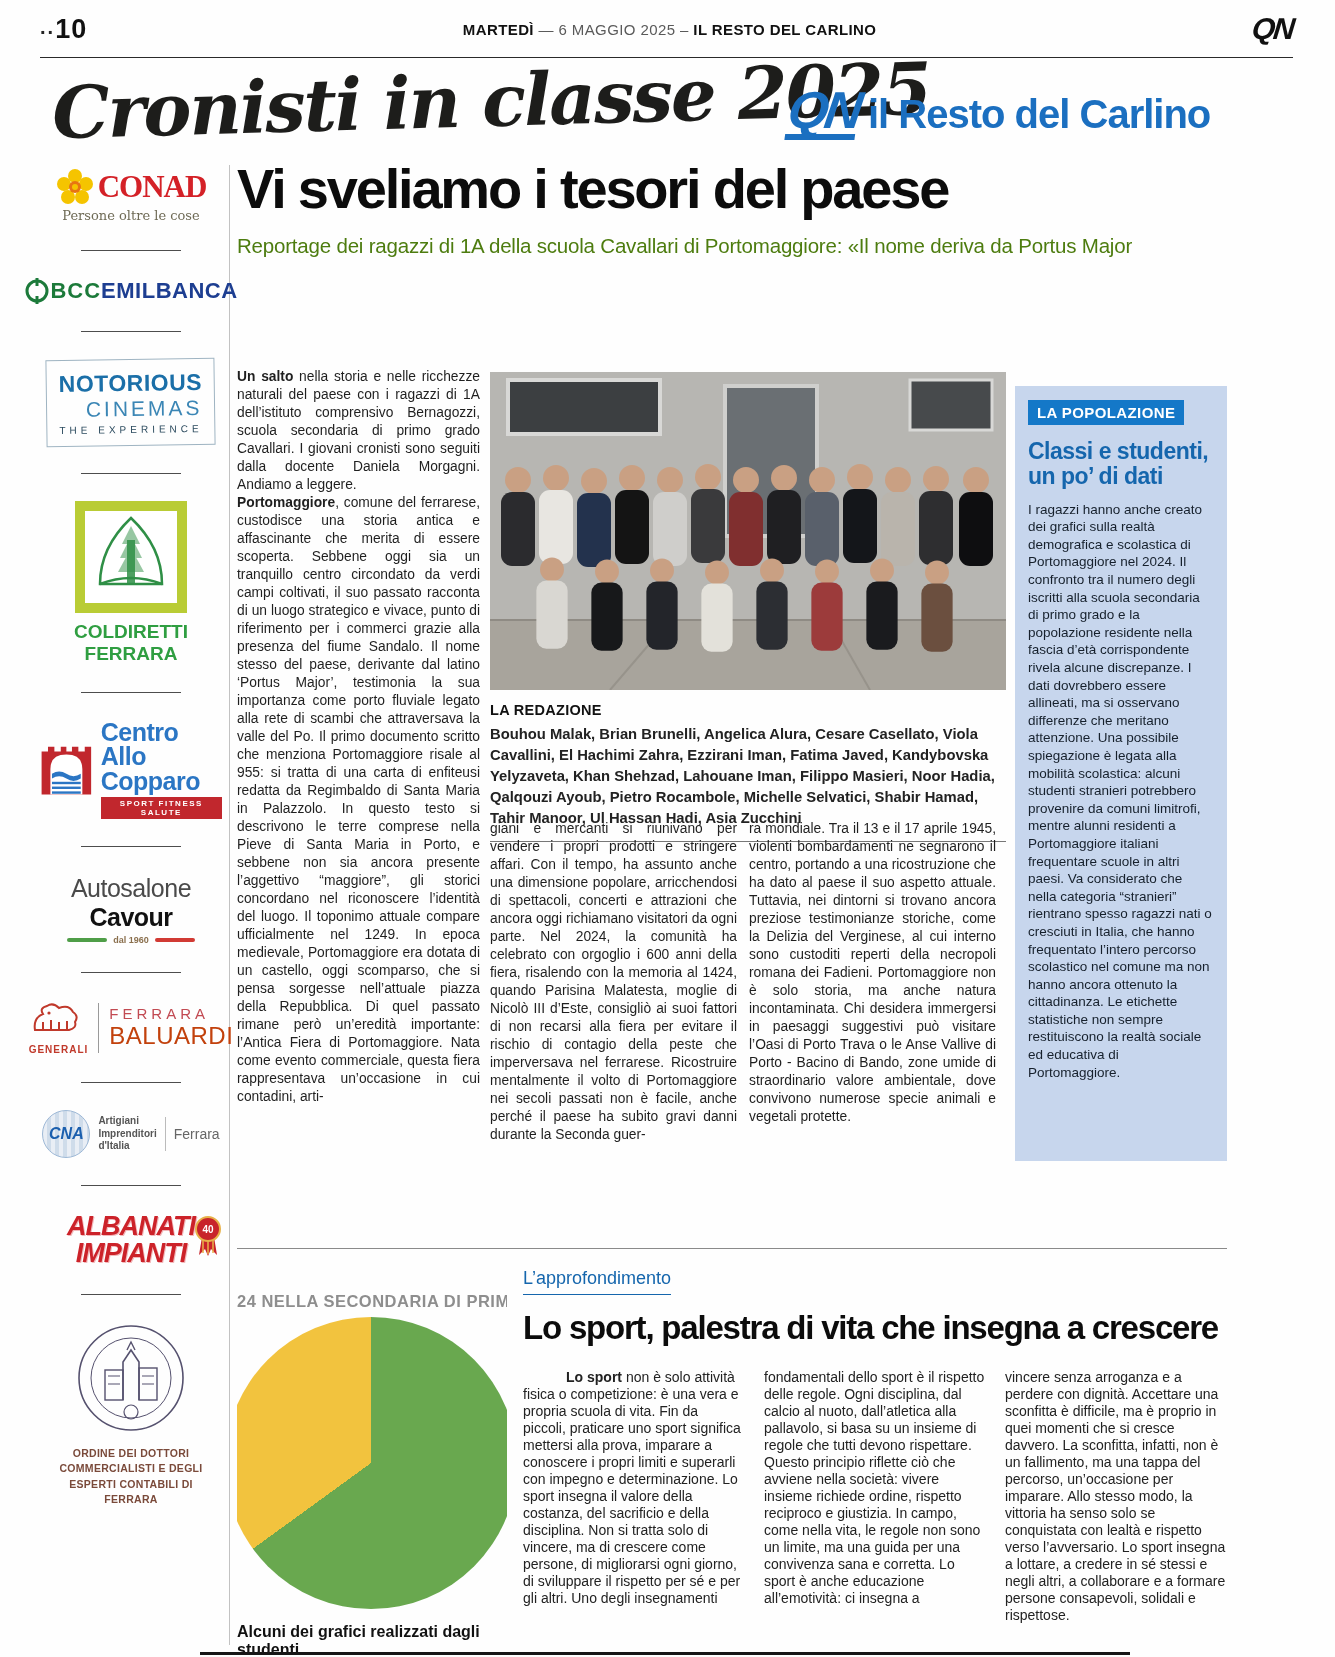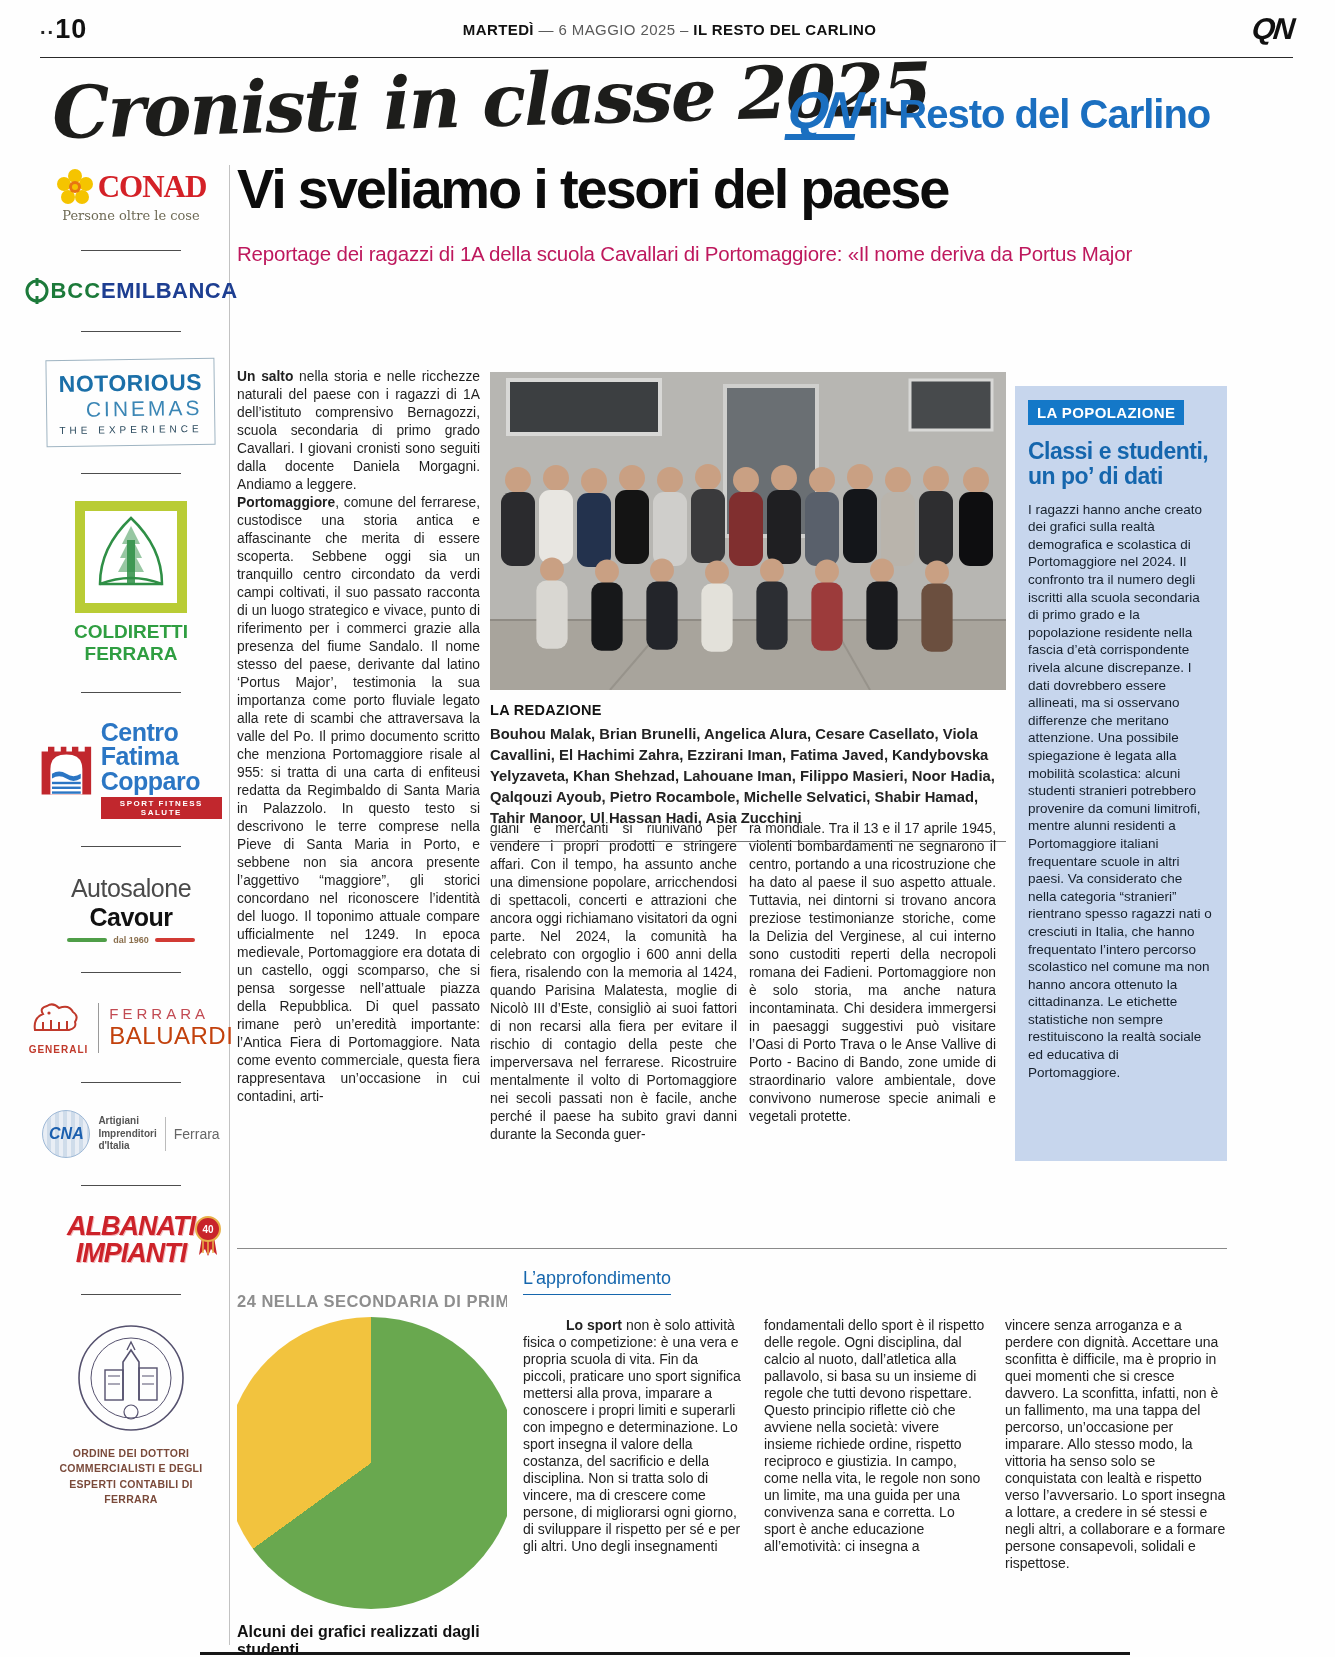--- a/index.html
+++ b/index.html
@@ -74,21 +74,21 @@
   
   .alba{ position:relative; display:inline-block;}
   .alba-name{ font-weight:900; font-style:italic; font-size:27px; color:#cc2229; letter-spacing:-1px; line-height:1; text-shadow:1px 1px 0 #f2b9bb;}
   .rosette{ position:absolute; right:-28px; top:2px;}
   
   .ordine-caption{ font-size:10.5px; color:#7a4a3a; font-weight:600; letter-spacing:.3px; line-height:1.45; margin-top:8px; width:150px;}
 
   
   .main{ position:absolute; left:237px; top:160px; width:990px;}
   .headline{ font-weight:900; font-size:56px; line-height:1.04; letter-spacing:-2.2px; color:#0c0c0c;}
-  .standfirst{ margin-top:23px; font-size:20.5px; line-height:1.3; color:#be185d; letter-spacing:-.2px;}
+  .standfirst{ margin-top:15px; font-size:20.5px; line-height:1.3; color:#4d7c0f; letter-spacing:-.2px;}
   .body-wrap{ position:absolute; left:237px; top:368px; width:990px; height:875px;}
   .coltext{ font-size:13.8px; line-height:18px; text-align:justify; color:#1f1f1f; hyphens:auto; -webkit-hyphens:auto;}
   .coltext b{ font-weight:800;}
   .col1{ position:absolute; left:0; top:0; width:243px; height:868px; overflow:hidden;}
   .col1 p + p{ text-indent:0;}
   .photo{ position:absolute; left:253px; top:4px; width:516px; height:318px; background:#b7b6b2; overflow:hidden;}
   .capwrap{ position:absolute; left:253px; top:334px; width:516px; border-bottom:1px solid #777; padding-bottom:12px;}
   .captitle{ font-weight:800; font-size:14.5px; letter-spacing:.3px; color:#111; margin-bottom:6px;}
   .capnames{ font-weight:600; font-size:14.8px; line-height:1.42; color:#222;}
   .col2{ position:absolute; left:253px; top:452px; width:247px; height:423px; overflow:hidden;}
@@ -199,21 +199,21 @@
       <svg width="66" height="76" viewBox="0 0 66 76">
         <path d="M2 10 L2 70 L64 70 L64 10 L56 10 L56 16 L48 16 L48 10 L40 10 L40 16 L33 16 L33 10 L26 10 L26 16 L18 16 L18 10 L10 10 L10 16 L2 16 Z" fill="#c1272d"></path>
         <path d="M13 70 L13 38 Q13 20 33 20 Q53 20 53 38 L53 70 Z" fill="#fff"></path>
         <path d="M15 44 Q24 38 33 44 Q42 50 51 44 L51 50 Q42 56 33 50 Q24 44 15 50 Z" fill="#2b76c4"></path>
         <rect x="15" y="54" width="36" height="3" fill="#2b76c4"></rect>
           <rect x="15" y="60" width="36" height="3" fill="#2b76c4"></rect>
           <rect x="15" y="66" width="36" height="3" fill="#2b76c4"></rect>
       </svg>
       <div class="nuoto-text">
         <div class="n">Centro</div>
-        <div class="n">Fatima</div>
+        <div class="n">Allo</div>
         <div class="n">Copparo</div>
         <div class="nuoto-banner">SPORT FITNESS SALUTE</div>
       </div>
     </div>
     <div class="sep"></div>
 
     <div class="sp cavour">
       <div class="line"><span class="light">Autosalone</span> <span class="bold">Cavour</span></div>
       <div class="cavour-sub">
         <span class="dash g"></span>
@@ -369,20 +369,21 @@
   <div class="chartblock">
     <div class="chart-title">24 NELLA SECONDARIA DI PRIMO</div>
     <div class="pieclip">
       <div class="pie" style="background: conic-gradient(rgb(105, 168, 79) 0deg, rgb(105, 168, 79) 234deg, rgb(242, 195, 62) 234deg, rgb(242, 195, 62) 360deg);"></div>
     </div>
     <div class="chart-caption">Alcuni dei grafici realizzati dagli studenti</div>
   </div>
 
   <div class="appr">
     <span class="appr-kicker">L’approfondimento</span>
+    <div class="appr-head">Lo sport, palestra di vita che insegna a crescere</div>
     <div class="appr-cols">
       <div class="appr-col"><b>Lo sport</b><span> non è solo attività fisica o competizione: è una vera e propria scuola di vita. Fin da piccoli, praticare uno sport significa mettersi alla prova, imparare a conoscere i propri limiti e superarli con impegno e determinazione. Lo sport insegna il valore della costanza, del sacrificio e della disciplina. Non si tratta solo di vincere, ma di crescere come persone, di migliorarsi ogni giorno, di sviluppare il rispetto per sé e per gli altri. Uno degli insegnamenti</span></div>
       <div class="appr-col">fondamentali dello sport è il rispetto delle regole. Ogni disciplina, dal calcio al nuoto, dall’atletica alla pallavolo, si basa su un insieme di regole che tutti devono rispettare. Questo principio riflette ciò che avviene nella società: vivere insieme richiede ordine, rispetto reciproco e giustizia. In campo, come nella vita, le regole non sono un limite, ma una guida per una convivenza sana e corretta. Lo sport è anche educazione all’emotività: ci insegna a</div>
       <div class="appr-col">vincere senza arroganza e a perdere con dignità. Accettare una sconfitta è difficile, ma è proprio in quei momenti che si cresce davvero. La sconfitta, infatti, non è un fallimento, ma una tappa del percorso, un’occasione per imparare. Allo stesso modo, la vittoria ha senso solo se conquistata con lealtà e rispetto verso l’avversario. Lo sport insegna a lottare, a credere in sé stessi e negli altri, a collaborare e a formare persone consapevoli, solidali e rispettose.</div>
     </div>
   </div>
 
   <div class="botline"></div>
 </div>
 

